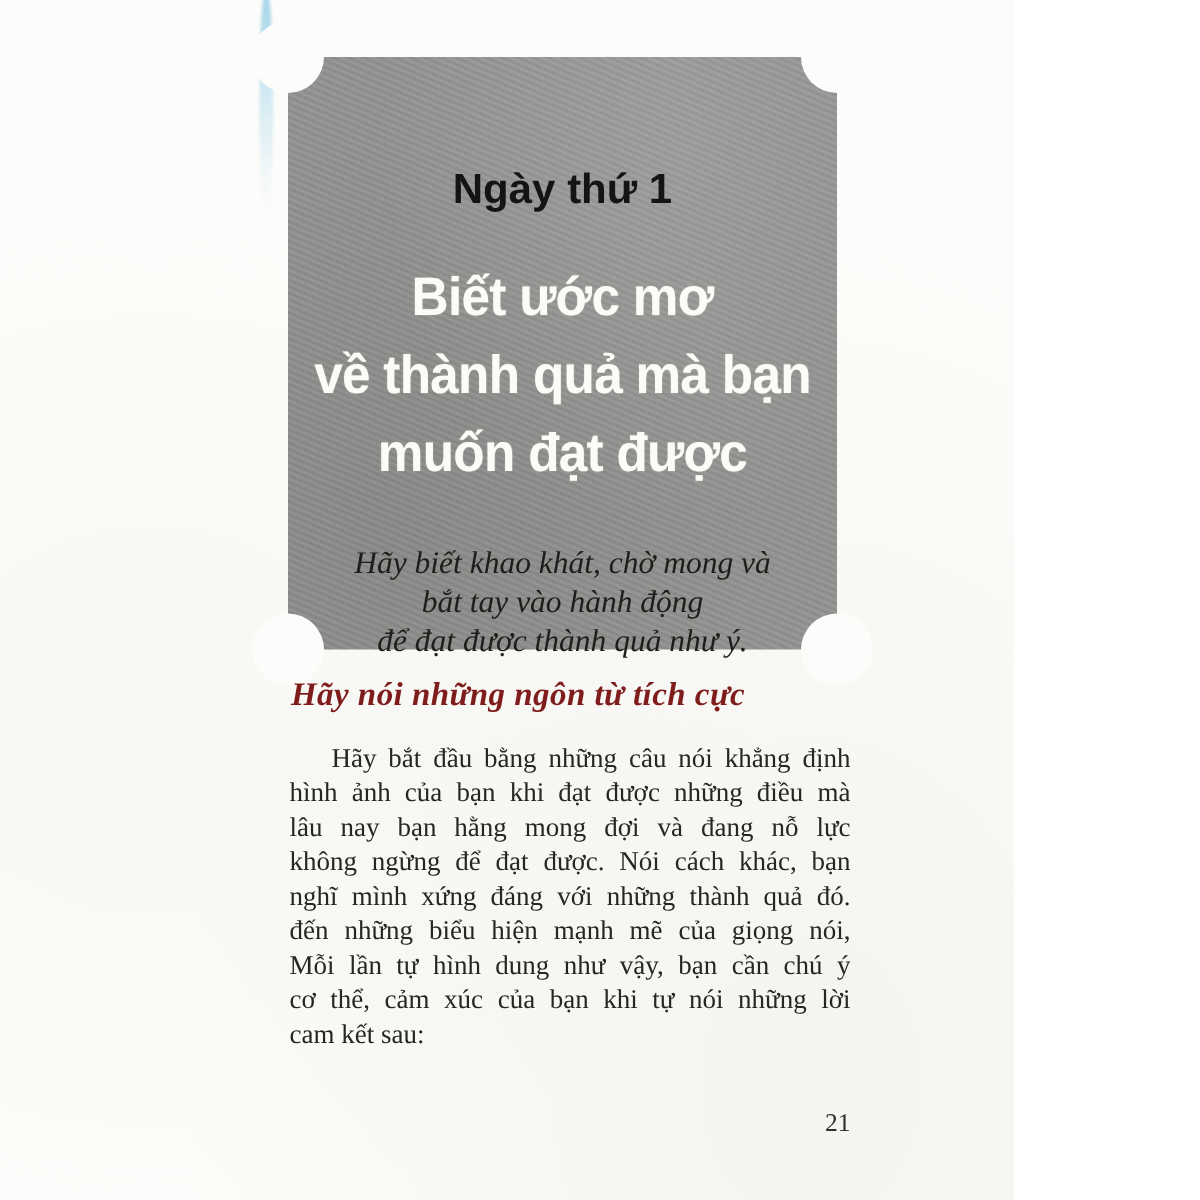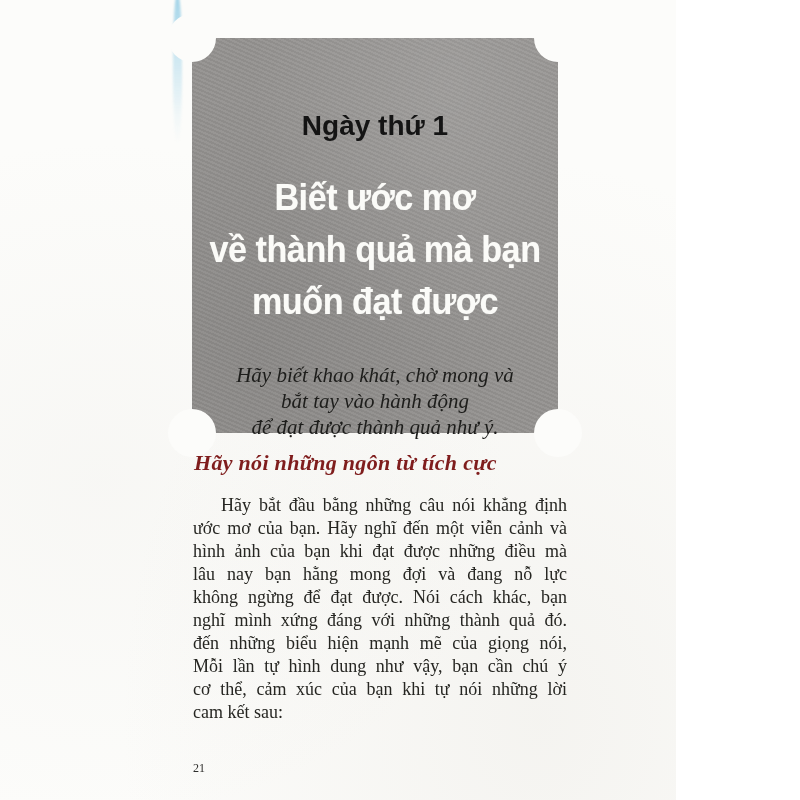--- a/index.html
+++ b/index.html
@@ -138,25 +138,25 @@
     white-space: nowrap;
     text-align: justify;
     text-align-last: justify;
   }
   .pline.first { padding-left: 28px; }
   .pline.last { text-align-last: left; white-space: normal; }
 
   .page-number {
     position: absolute;
     left: 193px;
-    top: 761px;
+    top: 739px;
     width: 374px;
-    text-align: left;
-    font-family: "Liberation Serif", serif;
-    font-size: 12px;
+    text-align: right;
+    font-family: "Liberation Serif", serif;
+    font-size: 17px;
     color: #2d2d2b;
   }
 </style>
 </head>
 <body>
 
 <div class="page">
 
   <div class="scan-edge"></div>
 
@@ -178,21 +178,20 @@
       <div>Hãy biết khao khát, chờ mong và</div>
       <div>bắt tay vào hành động</div>
       <div>để đạt được thành quả như ý.</div>
     </div>
   </section>
 
   <h2 class="section-heading">Hãy nói những ngôn từ tích cực</h2>
 
   <div class="paragraph">
     <div class="pline first">Hãy bắt đầu bằng những câu nói khẳng định</div>
-    <div class="pline">ước mơ của bạn. Hãy nghĩ đến một viễn cảnh và</div>
     <div class="pline">hình ảnh của bạn khi đạt được những điều mà</div>
     <div class="pline">lâu nay bạn hằng mong đợi và đang nỗ lực</div>
     <div class="pline">không ngừng để đạt được. Nói cách khác, bạn</div>
     <div class="pline">nghĩ mình xứng đáng với những thành quả đó.</div>
     <div class="pline">đến những biểu hiện mạnh mẽ của giọng nói,</div>
     <div class="pline">Mỗi lần tự hình dung như vậy, bạn cần chú ý</div>
     <div class="pline">cơ thể, cảm xúc của bạn khi tự nói những lời</div>
     <div class="pline last">cam kết sau:</div>
   </div>
 

